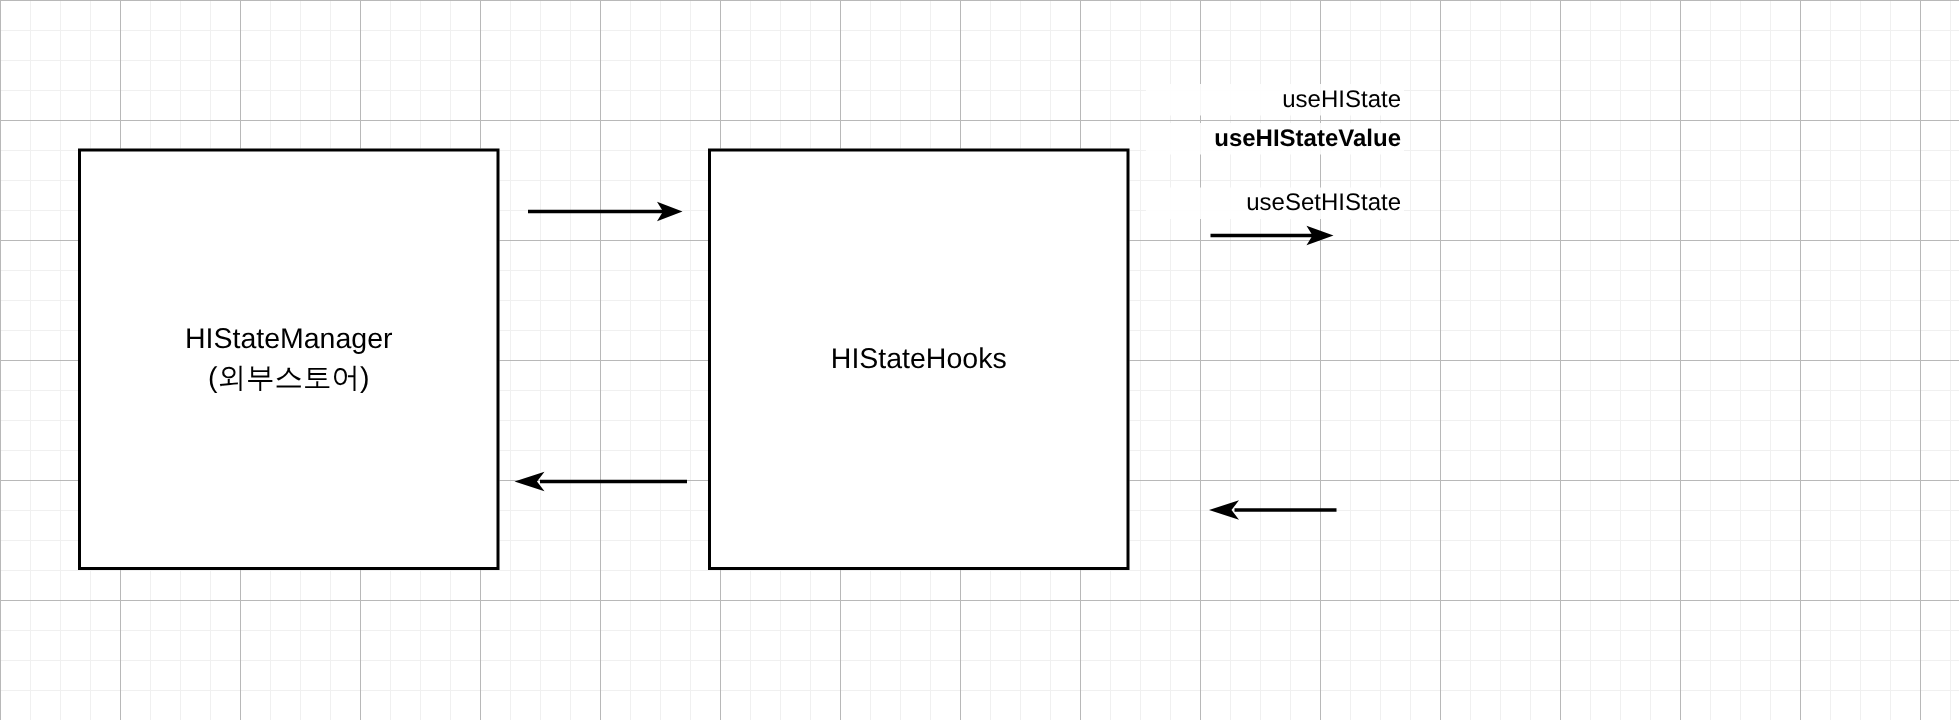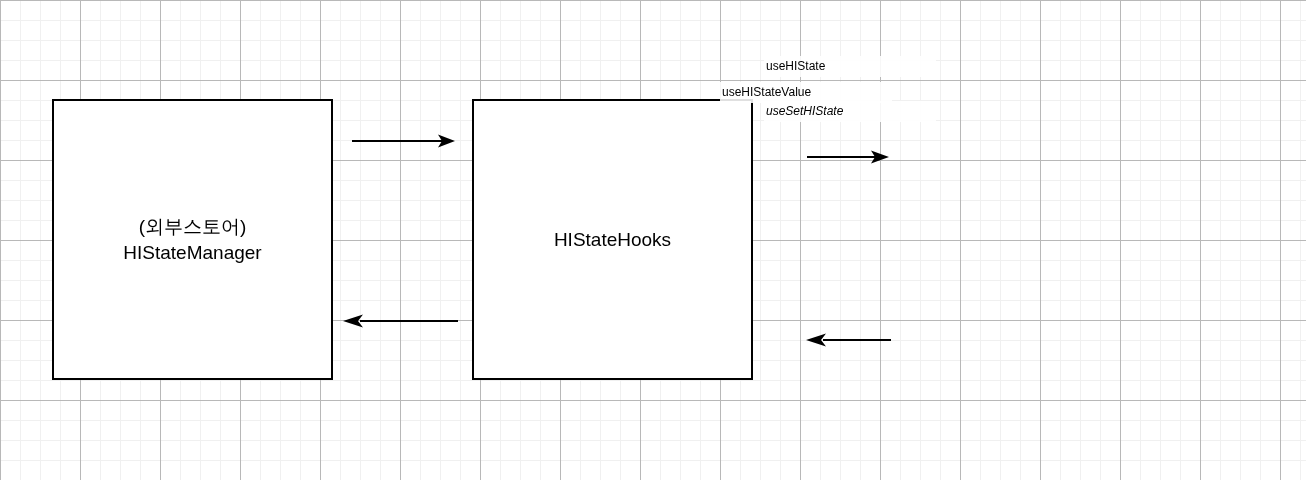--- a/index.html
+++ b/index.html
@@ -39,23 +39,23 @@
     color: #000000;
     font-size: 19px;
     line-height: 26px;
     text-align: center;
     white-space: nowrap;
   }
 
   .edge-label {
     position: absolute;
     color: #000000;
-    font-size: 12px;
+    font-size: 16px;
     line-height: 21px;
-    text-align: left;
+    text-align: right;
     white-space: nowrap;
     background: rgba(255,255,255,0.88);
     padding: 0 2px;
   }
 
   .arrow {
     position: absolute;
     overflow: visible;
   }
   .arrow line {
@@ -65,42 +65,42 @@
   .arrow polygon {
     fill: #000000;
   }
 </style>
 </head>
 <body>
 
 <div id="canvas">
 
   <div class="node-box" style="left:52px; top:99px; width:281px; height:281px;">
+    <div class="node-label">HIStateManager</div>
     <div class="node-label">(외부스토어)</div>
-    <div class="node-label">HIStateManager</div>
   </div>
 
   <div class="node-box" style="left:472px; top:99px; width:281px; height:281px;align-items:center;">
     <div class="node-label">HIStateHooks</div>
   </div>
 
 
   <svg class="arrow" style="left:350px; top:130px;" width="112" height="22" viewBox="0 0 112 22">
     <line x1="2" y1="11" x2="95" y2="11"></line>
     <polygon points="105,11 88,4.5 92,11 88,17.5"></polygon>
   </svg>
 
   <svg class="arrow" style="left:338px; top:310px;" width="124" height="22" viewBox="0 0 124 22">
     <line x1="22" y1="11" x2="120" y2="11"></line>
     <polygon points="5,11 25,4.5 20,11 25,17.5"></polygon>
   </svg>
 
   <div class="edge-label" style="left:764px; top:56px; width:168px;">useHIState</div>
-  <div class="edge-label" style="left:720px; top:82px; width:168px;">useHIStateValue</div>
-  <div class="edge-label" style="left:764px; top:101px; width:168px;font-style:italic;">useSetHIState</div>
+  <div class="edge-label" style="left:764px; top:82px; width:168px;font-weight:bold;">useHIStateValue</div>
+  <div class="edge-label" style="left:764px; top:125px; width:168px;">useSetHIState</div>
   <svg class="arrow" style="left:805px; top:146px;" width="92" height="22" viewBox="0 0 92 22">
     <line x1="2" y1="11" x2="72" y2="11"></line>
     <polygon points="84,11 66,4.5 70,11 66,17.5"></polygon>
   </svg>
 
   <svg class="arrow" style="left:803px; top:329px;" width="92" height="22" viewBox="0 0 92 22">
     <line x1="20" y1="11" x2="88" y2="11"></line>
     <polygon points="3,11 23,4.5 18,11 23,17.5"></polygon>
   </svg>
 

